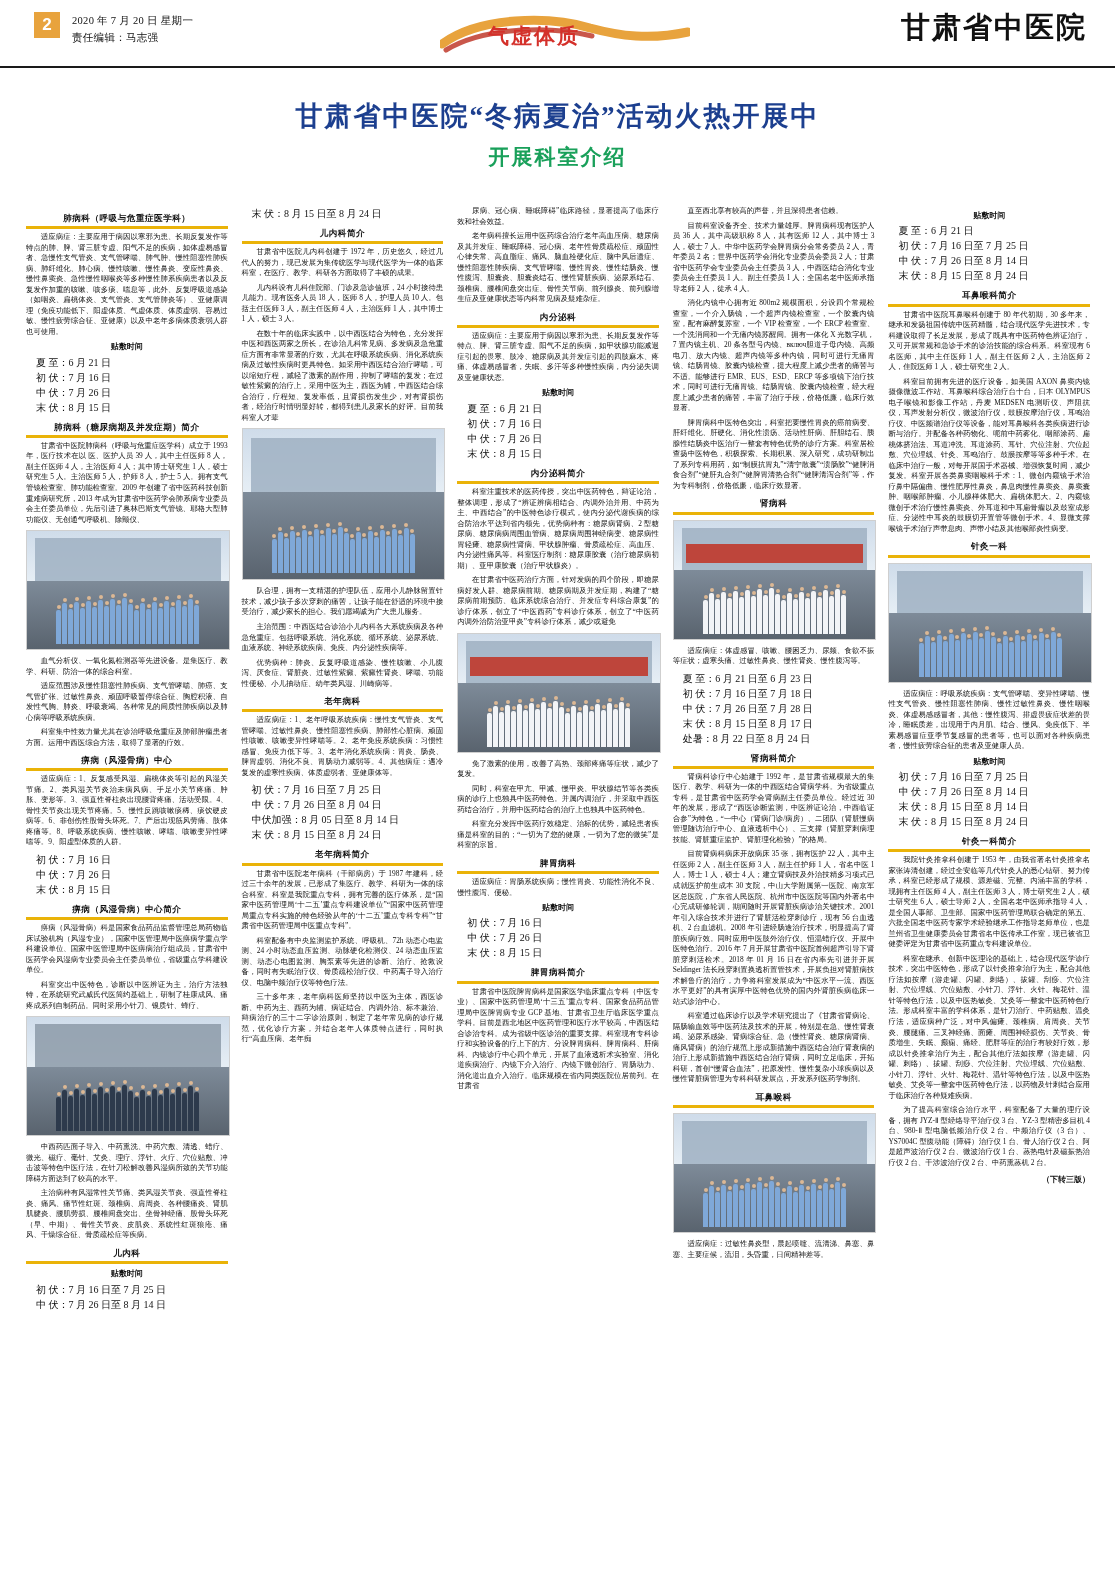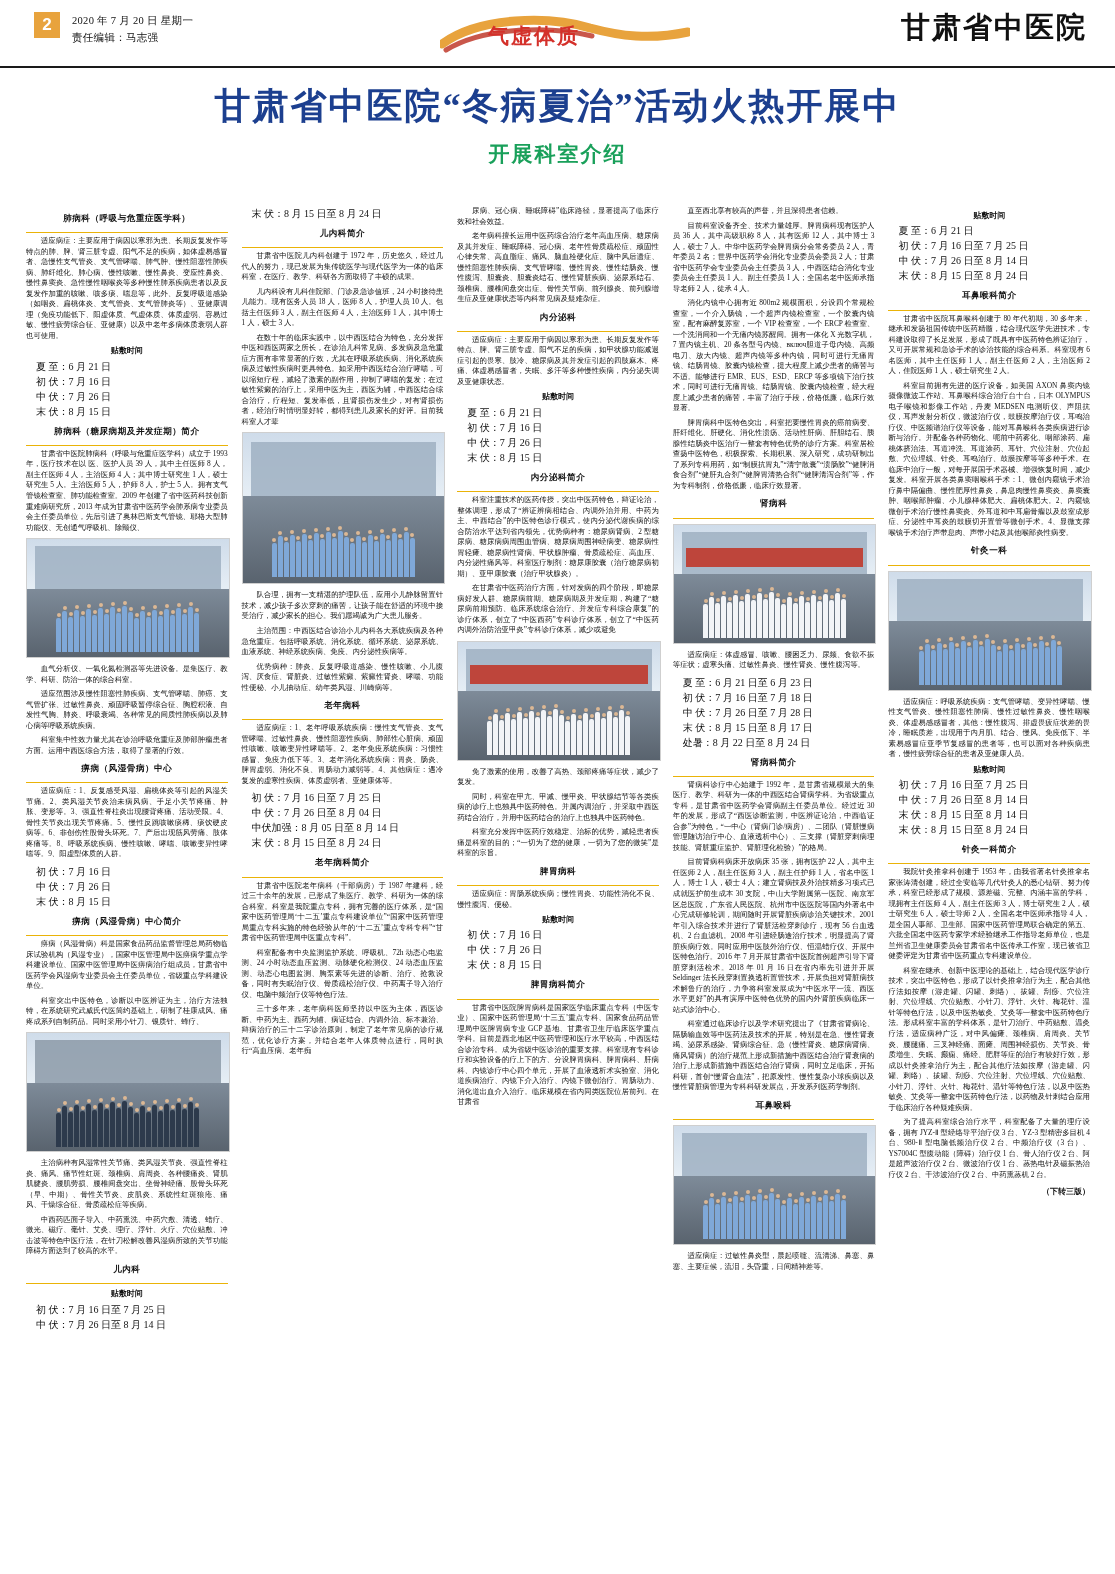--- a/index.html
+++ b/index.html
@@ -12,31 +12,31 @@
            font-family:"Liberation Sans",sans-serif;font-size:17px;font-weight:bold;display:flex;align-items:center;justify-content:center;}
   .mh-date{position:absolute;left:72px;top:14px;font-size:10.5px;letter-spacing:.3px;}
   .mh-editor{position:absolute;left:72px;top:31px;font-size:10.5px;letter-spacing:.3px;}
   .mh-center{position:absolute;left:440px;top:6px;width:250px;height:52px;}
   .mh-swoosh{position:absolute;left:0;top:8px;width:250px;height:40px;}
   .mh-center-text{position:absolute;left:48px;top:16px;font-size:21px;font-weight:bold;color:#d4302a;
                   font-family:"Liberation Serif",serif;letter-spacing:2px;}
   .mh-right{position:absolute;right:28px;top:8px;font-size:29px;font-weight:bold;letter-spacing:2px;color:#111;}
 
   
-  .headline{margin-top:14px;text-align:center;font-size:36px;font-weight:bold;color:#1c3f8f;letter-spacing:2px;}
+  .headline{margin-top:30px;text-align:center;font-size:27px;font-weight:bold;color:#1c3f8f;letter-spacing:2px;}
   .subhead{margin-top:9px;text-align:center;font-size:21px;font-weight:bold;color:#19a05a;letter-spacing:2px;}
 
   
   .cols{position:absolute;left:26px;top:206px;width:1064px;height:1350px;
         display:grid;grid-template-columns:repeat(5,1fr);column-gap:14px;}
   .col{position:relative;font-size:7.4px;line-height:1.42;text-align:justify;}
   .col > *{margin:0 0 4px 0;}
 
   .sect-title{text-align:center;font-weight:bold;font-size:8.6px;margin:6px 0 3px;letter-spacing:.5px;}
-  .sect-title.u{border-bottom:1px solid #eab308;padding-bottom:8px;display:block;}
+  .sect-title.u{border-bottom:3px solid #eab308;padding-bottom:2px;display:block;}
   .para{text-indent:2em;}
   .tline{text-align:center;font-weight:bold;font-size:8px;margin:4px 0 2px;}
   .sched{font-size:10px;line-height:1.5;}
   .sched div{text-indent:1em;}
 
   .photo{width:100%;height:118px;margin:5px 0 6px;position:relative;overflow:hidden;
          border:1px solid #cfcfcf;background:#b9c6d2;}
   .photo.tall{height:150px;}
   .ph-sky{position:absolute;left:0;top:0;right:0;height:42%;background:linear-gradient(#cfdcea,#e6eef5);}
   .ph-ground{position:absolute;left:0;bottom:0;right:0;height:58%;background:linear-gradient(#7e8b99,#59636e);}
@@ -156,22 +156,22 @@
             <div class="pp h d" style="height: 42px;"></div>
             <div class="pp h d" style="height: 36px;"></div>
             <div class="pp h d" style="height: 43px;"></div>
             <div class="pp h d" style="height: 37px;"></div>
             <div class="pp h d" style="height: 44px;"></div>
             <div class="pp h d" style="height: 38px;"></div>
             <div class="pp h d" style="height: 45px;"></div>
             <div class="pp h d" style="height: 39px;"></div>
           </div>
         </div>
+        <p class="para">中西药匹面子导入、中药熏洗、中药穴敷、清透、蜡疗、微光、磁疗、毫针、艾灸、理疗、浮针、火疗、穴位贴敷、冲击波等特色中医疗法，在针刀松解改善风湿病所致的关节功能障碍方面达到了较高的水平。</p>
         <p class="para">主治病种有风湿常性关节痛、类风湿关节炎、强直性脊柱炎、痛风、痛节性红斑、颈椎病、肩周炎、各种腰痛炎、肾肌肌腱炎、腰肌劳损、腰椎间盘突出、坐骨神经痛、股骨头坏死（早、中期）、骨性关节炎、皮肌炎、系统性红斑狼疮、痛风、干燥综合征、骨质疏松症等疾病。</p>
-        <p class="para">中西药匹面子导入、中药熏洗、中药穴敷、清透、蜡疗、微光、磁疗、毫针、艾灸、理疗、浮针、火疗、穴位贴敷、冲击波等特色中医疗法，在针刀松解改善风湿病所致的关节功能障碍方面达到了较高的水平。</p>
         <div class="sect-title u">儿内科</div>
         <div class="tline">贴敷时间</div>
         <div class="sched">
           <div>初 伏：7 月 16 日至 7 月 25 日</div>
           <div>中 伏：7 月 26 日至 8 月 14 日</div>
         </div>
       </div>
       <div class="col">
         <div class="sched">
           <div>末 伏：8 月 15 日至 8 月 24 日</div>

